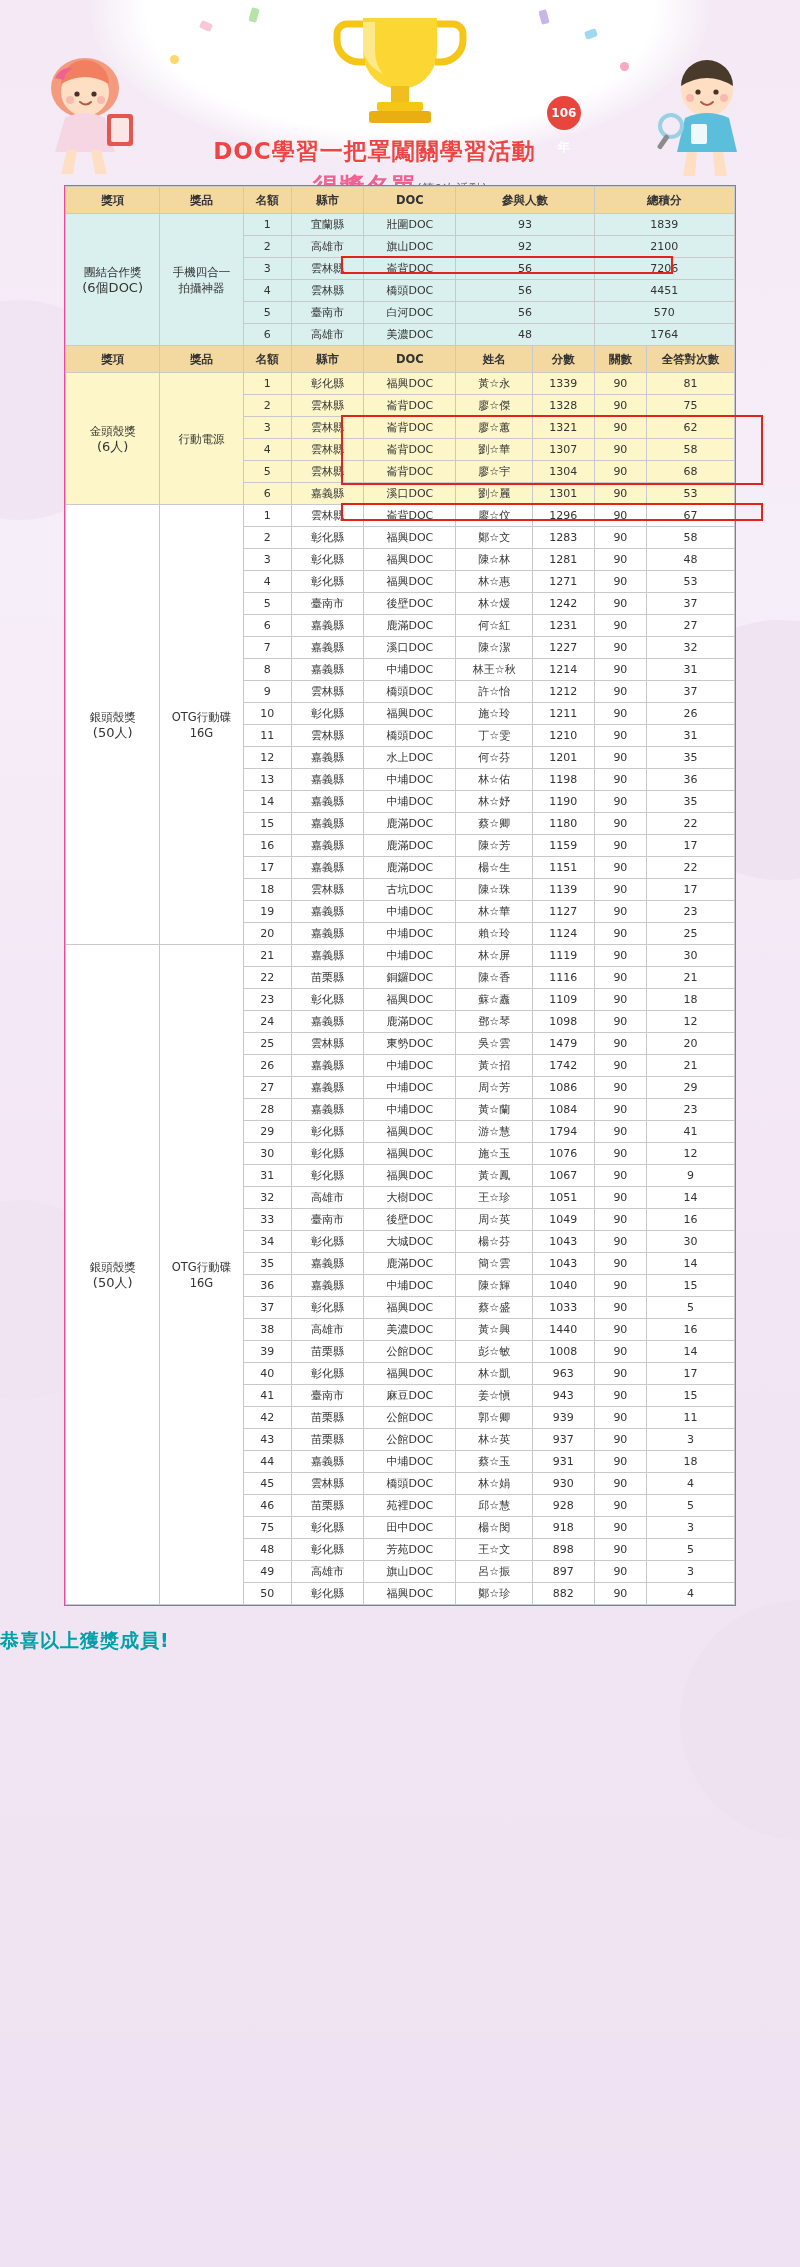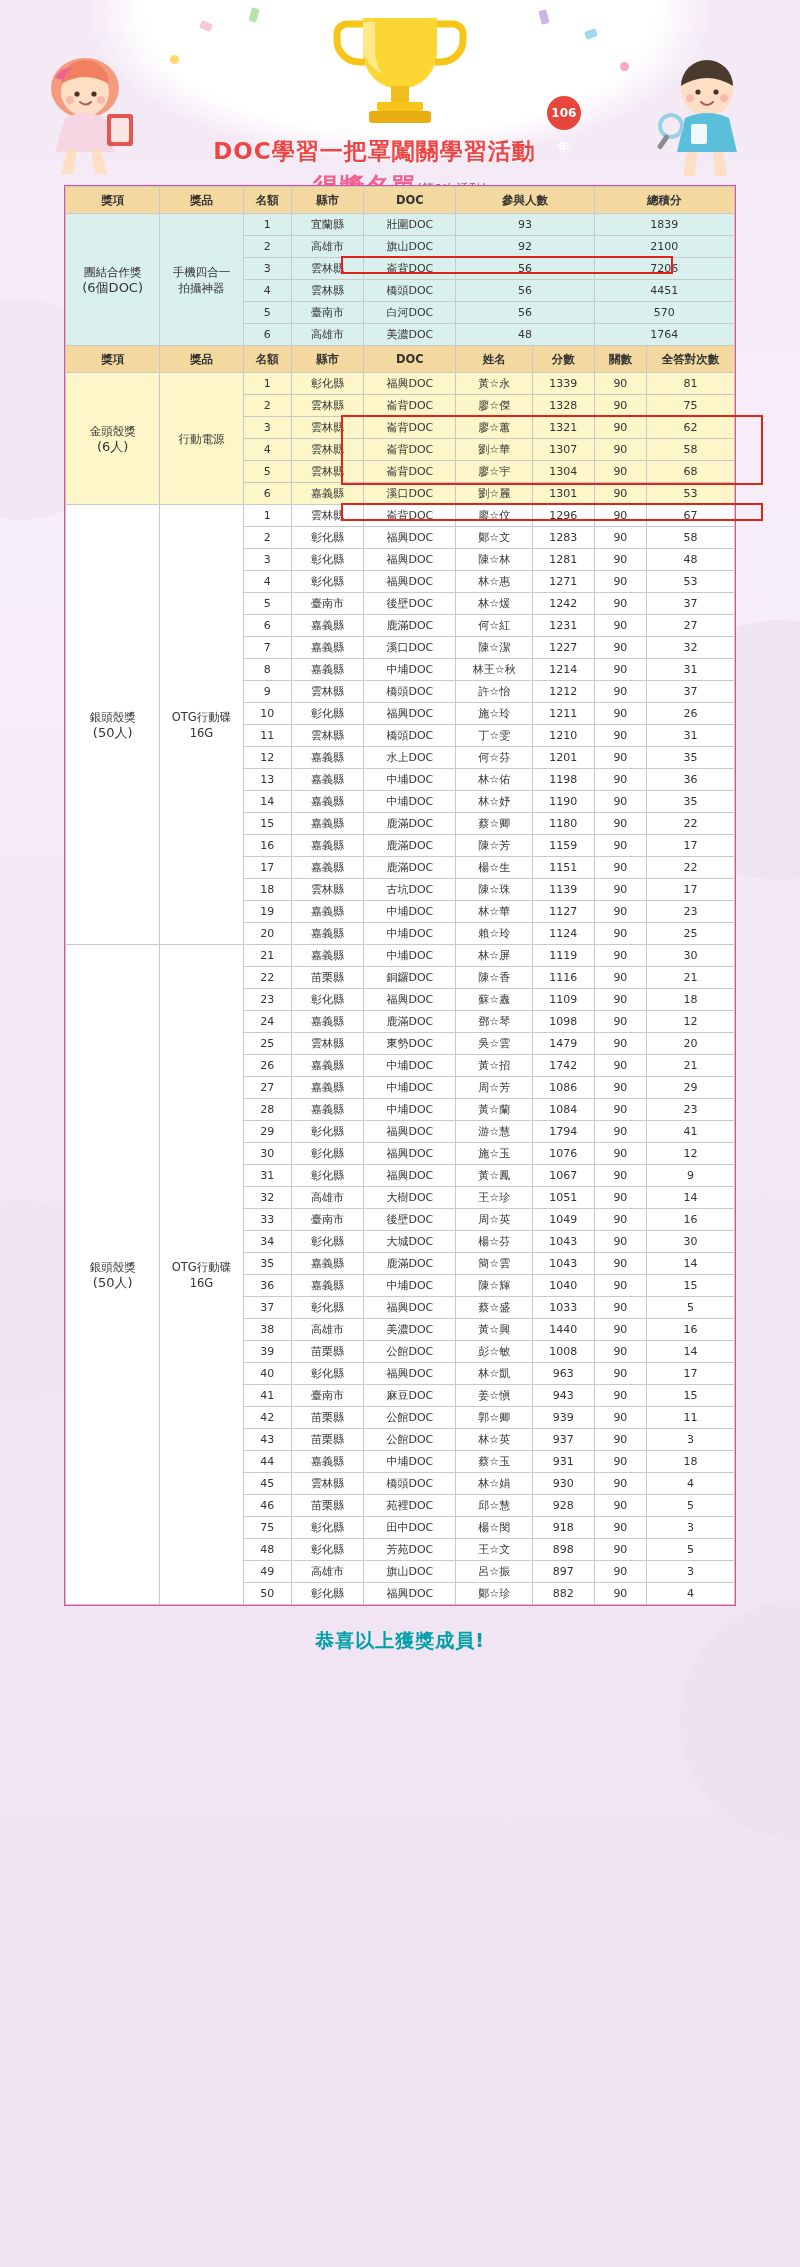--- a/index.html
+++ b/index.html
@@ -85,21 +85,21 @@
   .cat-teal{background:#d9f0ef;}
   .cat-gold{background:#fdf6c8;}
   .cat-white{background:#ffffff;}
   .awardcell{font-weight:normal;font-size:11.5px;line-height:16px;}
   .prizecell{font-size:11.5px;line-height:16px;}
   .small{font-size:13px;}
   
   .redbox{position:absolute;border:2px solid #e2231a;box-sizing:border-box;pointer-events:none;}
 
   .footer{
-    text-align:center;
+    text-align:left;
     font-size:19px;font-weight:bold;color:#00a0a8;
     padding:22px 0 26px;
     letter-spacing:1px;
   }
 </style>
 </head>
 <body>
 
 <div class="page">
 

